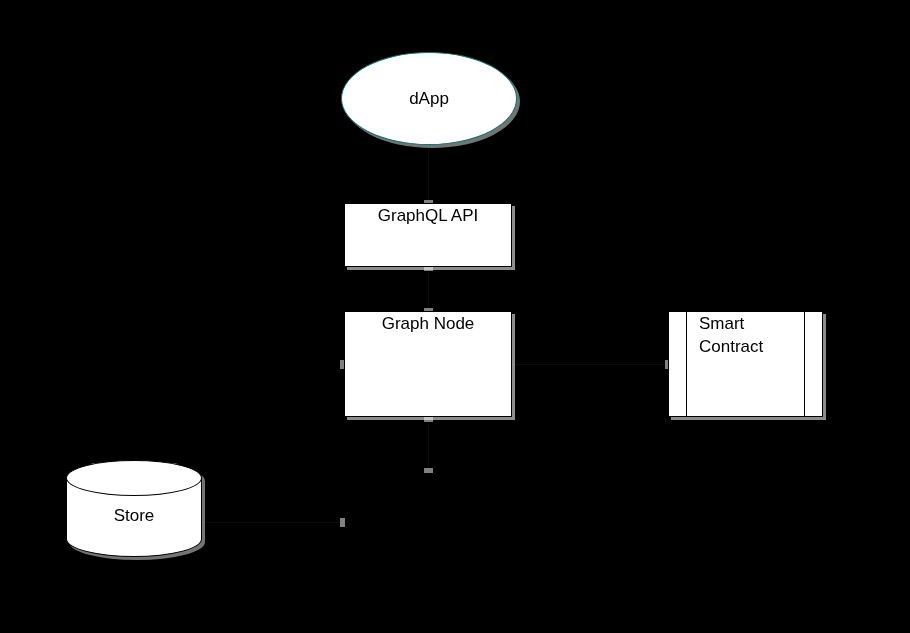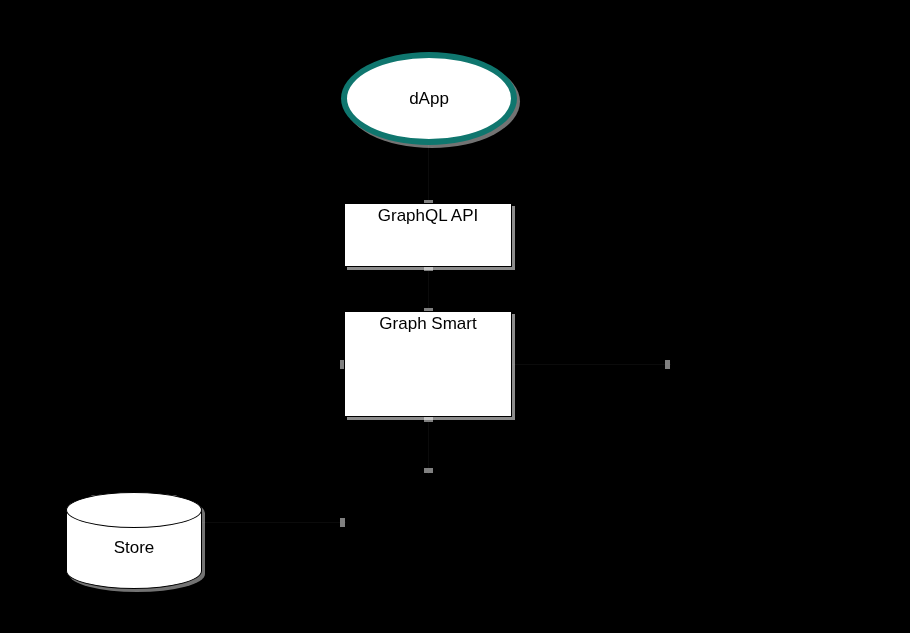--- a/index.html
+++ b/index.html
@@ -34,21 +34,21 @@
     color: #000000;
     font-size: 17px;
     line-height: 23px;
     white-space: pre-line;
     z-index: 3;
     position: relative;
   }
   
   .ellipse {
     background: #ffffff;
-    border: 6px solid #0f766e;
+    border: 1px solid #0f766e;
     border-radius: 50%;
     box-shadow: 3px 3px 0 rgba(255,255,255,0.45);
     display: flex;
     align-items: center;
     justify-content: center;
   }
   
   .component .rail {
     position: absolute;
     top: 0;
@@ -117,23 +117,29 @@
 
   <div class="node ellipse" style="left:341px; top:52px; width:176px; height:93px;">
     <span class="label">dApp</span>
   </div>
 
   <div class="node box" style="left:344px; top:203px; width:168px; height:64px;">
     <span class="label">GraphQL API</span>
   </div>
 
   <div class="node box" style="left:344px; top:311px; width:168px; height:106px;">
-    <span class="label">Graph Smart</span>
+    <span class="label">Graph Node</span>
   </div>
 
+  <div class="node box component" style="left:668px; top:311px; width:155px; height:106px; justify-content:flex-start;">
+    <span class="rail rail-left"></span>
+    <span class="rail rail-right"></span>
+    <span class="label" style="margin-left:30px; text-align:left;">Smart
+Contract</span>
+  </div>
 
-  <div class="node cylinder" style="left:66px; top:492px; width:136px; height:97px;">
+  <div class="node cylinder" style="left:66px; top:460px; width:136px; height:97px;">
     <span class="cap"></span>
     <span class="label" style="margin-top:14px;">Store</span>
   </div>
 
 
 </div>
 
 </body></html>

